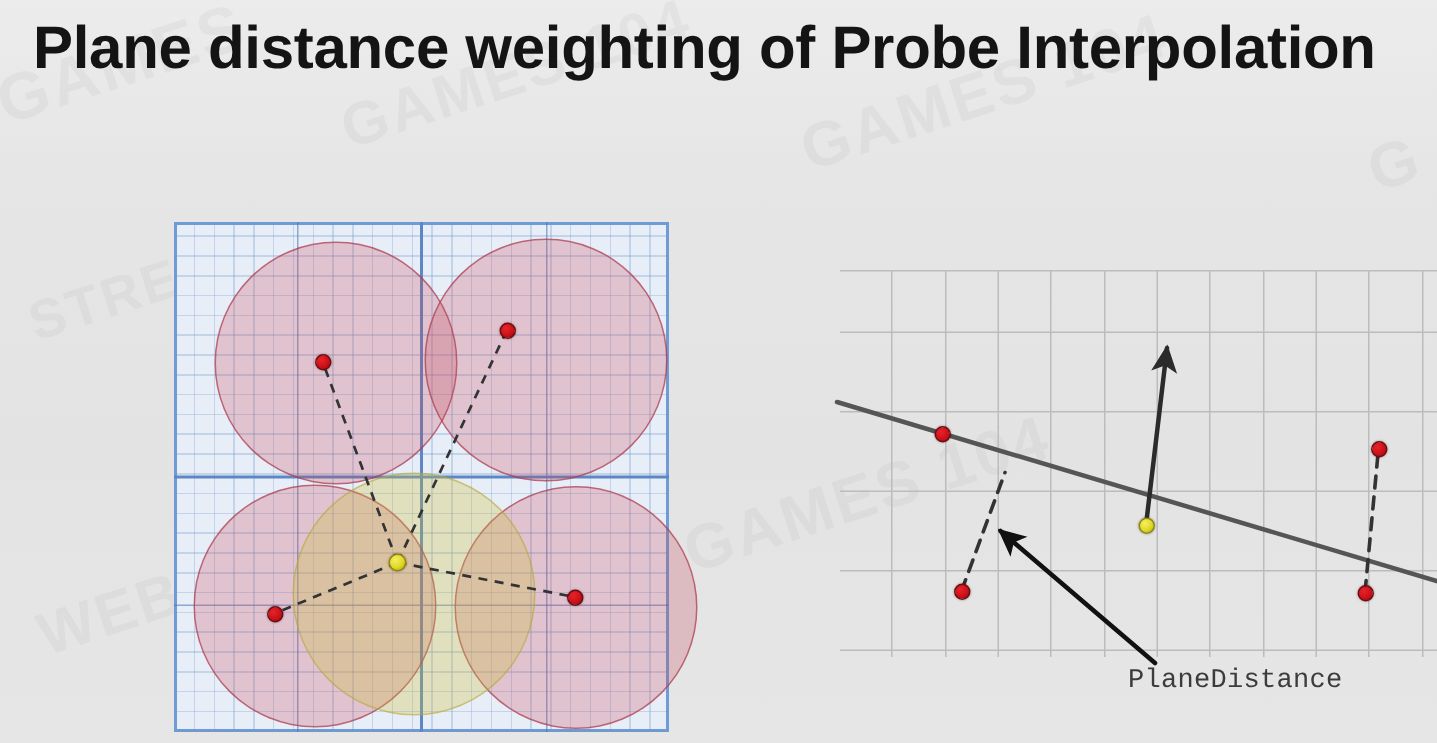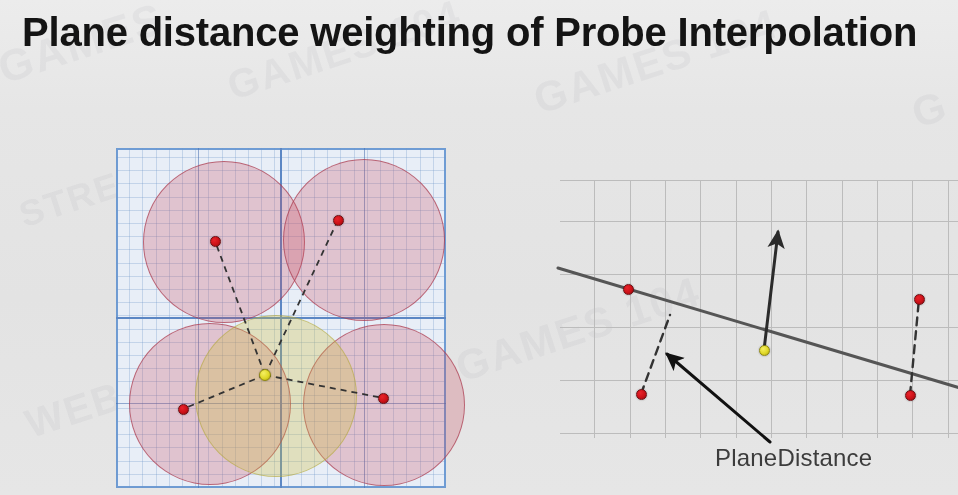--- a/index.html
+++ b/index.html
@@ -158,25 +158,25 @@
   }
   .rp-line-h {
     position: absolute;
     left: 0;
     right: 0;
     height: 1px;
     background: #bcbcbc;
   }
   #plane-distance-label {
     position: absolute;
-    left: 715px;
+    left: 752px;
     top: 444px;
-    font-size: 24px;
+    font-size: 18px;
     color: #3c3c3c;
-    font-family: Liberation Sans, sans-serif;
+    font-family: Liberation Mono, monospace;
     letter-spacing: 0.2px;
     white-space: nowrap;
   }
 </style>
 </head>
 <body>
 
 <div id="slide">
 
   <div id="watermarks">

